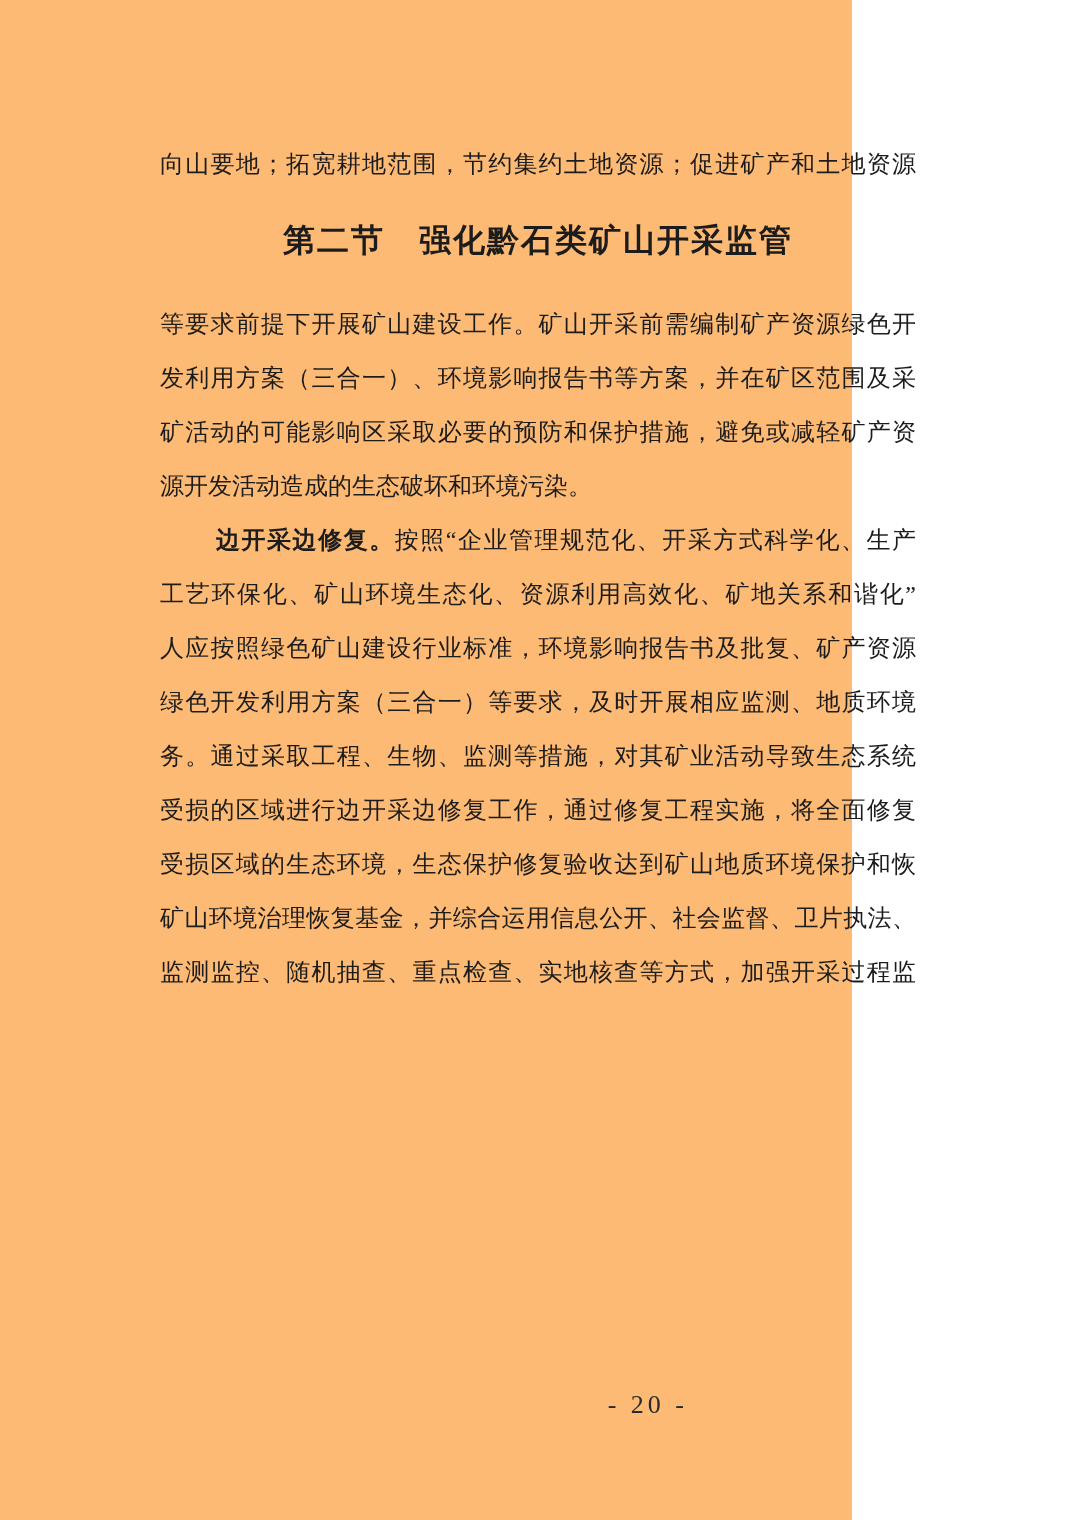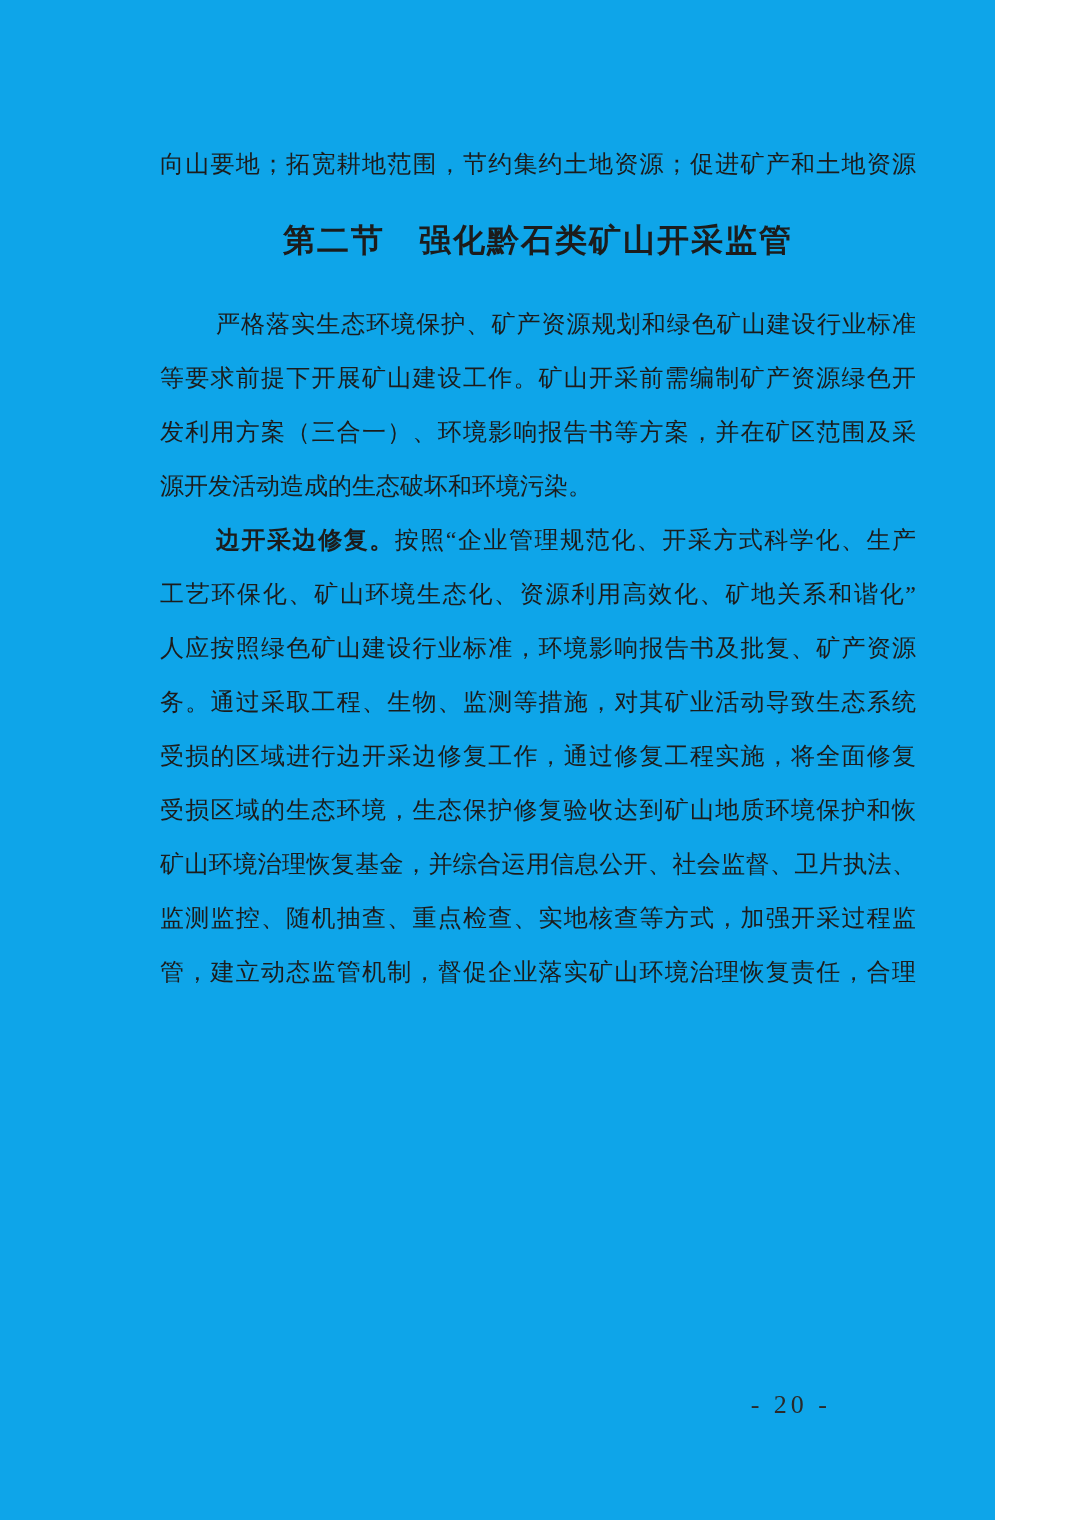--- a/index.html
+++ b/index.html
@@ -12,23 +12,23 @@
     height: 1520px;
     position: relative;
     overflow: hidden;
     font-family: "Liberation Serif", serif;
     color: #1c1c1c;
   }
   .page {
     position: absolute;
     left: 0;
     top: 0;
-    width: 995px;
+    width: 852px;
     height: 1520px;
-    background: #0ea5e9;
+    background: #fdba74;
   }
   .content {
     position: absolute;
     left: 160px;
     top: 0;
     width: 756px;
     padding-top: 137px;
   }
   .line {
     height: 54px;
@@ -75,32 +75,32 @@
 </head>
 <body>
 
 <div class="page">
   <div class="content">
 
     <div class="line">向山要地；拓宽耕地范围，节约集约土地资源；促进矿产和土地资源</div>
 
     <div class="section-heading">第二节　强化黔石类矿山开采监管</div>
 
-    <div class="line indent">严格落实生态环境保护、矿产资源规划和绿色矿山建设行业标准</div>
     <div class="line">等要求前提下开展矿山建设工作。矿山开采前需编制矿产资源绿色开</div>
     <div class="line">发利用方案（三合一）、环境影响报告书等方案，并在矿区范围及采</div>
+    <div class="line">矿活动的可能影响区采取必要的预防和保护措施，避免或减轻矿产资</div>
     <div class="line last">源开发活动造成的生态破坏和环境污染。</div>
 
     <div class="line indent"><span class="lead">边开采边修复。</span><span>按照“企业管理规范化、开采方式科学化、生产</span></div>
     <div class="line">工艺环保化、矿山环境生态化、资源利用高效化、矿地关系和谐化”</div>
     <div class="line">人应按照绿色矿山建设行业标准，环境影响报告书及批复、矿产资源</div>
+    <div class="line">绿色开发利用方案（三合一）等要求，及时开展相应监测、地质环境</div>
     <div class="line">务。通过采取工程、生物、监测等措施，对其矿业活动导致生态系统</div>
     <div class="line">受损的区域进行边开采边修复工作，通过修复工程实施，将全面修复</div>
     <div class="line">受损区域的生态环境，生态保护修复验收达到矿山地质环境保护和恢</div>
 
     <div class="line">矿山环境治理恢复基金，并综合运用信息公开、社会监督、卫片执法、</div>
     <div class="line">监测监控、随机抽查、重点检查、实地核查等方式，加强开采过程监</div>
-    <div class="line">管，建立动态监管机制，督促企业落实矿山环境治理恢复责任，合理</div>
 
   </div>
 
   <div class="page-number">- 20 -</div>
 </div>
 
 </body></html>

